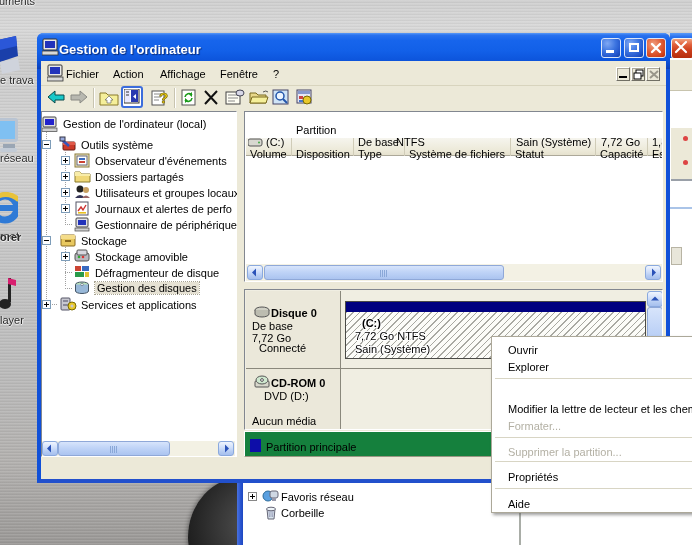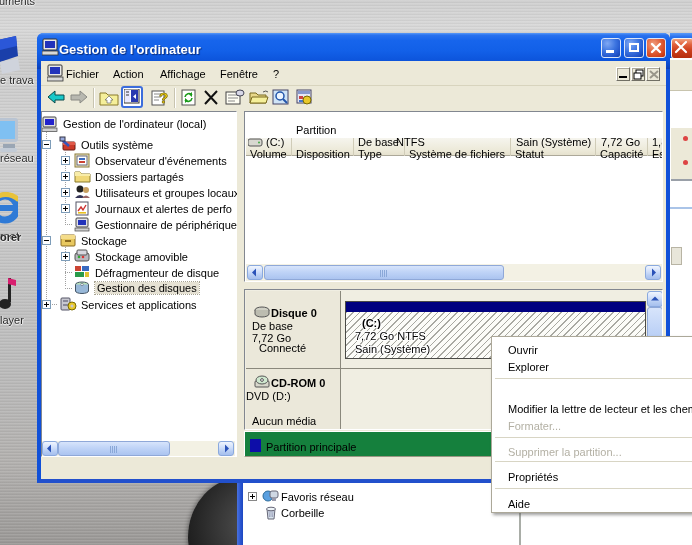--- a/index.html
+++ b/index.html
@@ -442,21 +442,21 @@
         <span style="position:absolute;left:6px;top:51px;margin-left:7px;">Connecté</span>
       </div>
       <div class="abs" style="left:1px;top:78px;width:417px;height:1px;background:#8a887c;"></div>
       <div class="diskhdr" style="top:79px;height:61px;">
         <svg style="position:absolute;left:8px;top:6px;" width="17" height="13">
             <rect x="1" y="6" width="14" height="6" rx="1" fill="#d8d8cc" stroke="#555"></rect>
             <ellipse cx="8" cy="5" rx="6" ry="4" fill="#cfe8cf" stroke="#555"></ellipse>
             <circle cx="8" cy="5" r="1.4" fill="#fff" stroke="#555"></circle>
           </svg>
         <b style="position:absolute;left:25px;top:8px;">CD-ROM 0</b>
-        <span style="position:absolute;left:0;top:21px;">DVD (D:)</span>
+        <span style="position:absolute;left:18px;top:21px;">DVD (D:)</span>
         <span style="position:absolute;left:6px;top:46px;">Aucun média</span>
       </div>
 
       <div class="abs" style="left:100px;top:11px;width:301px;height:58px;border:1px solid #4a4a46;background:#fff;box-sizing:border-box;">
         <div class="abs" style="left:0;top:0;width:299px;height:10px;background:#000080;"></div>
         <div class="abs hatch" style="left:0;top:10px;width:299px;height:46px;"></div>
         <b class="abs btxt" style="left:16px;top:15px;">(C:)</b>
         <span class="abs btxt" style="left:9px;top:28px;">7,72 Go NTFS</span>
         <span class="abs btxt" style="left:9px;top:41px;">Sain (Système)</span>
       </div>

